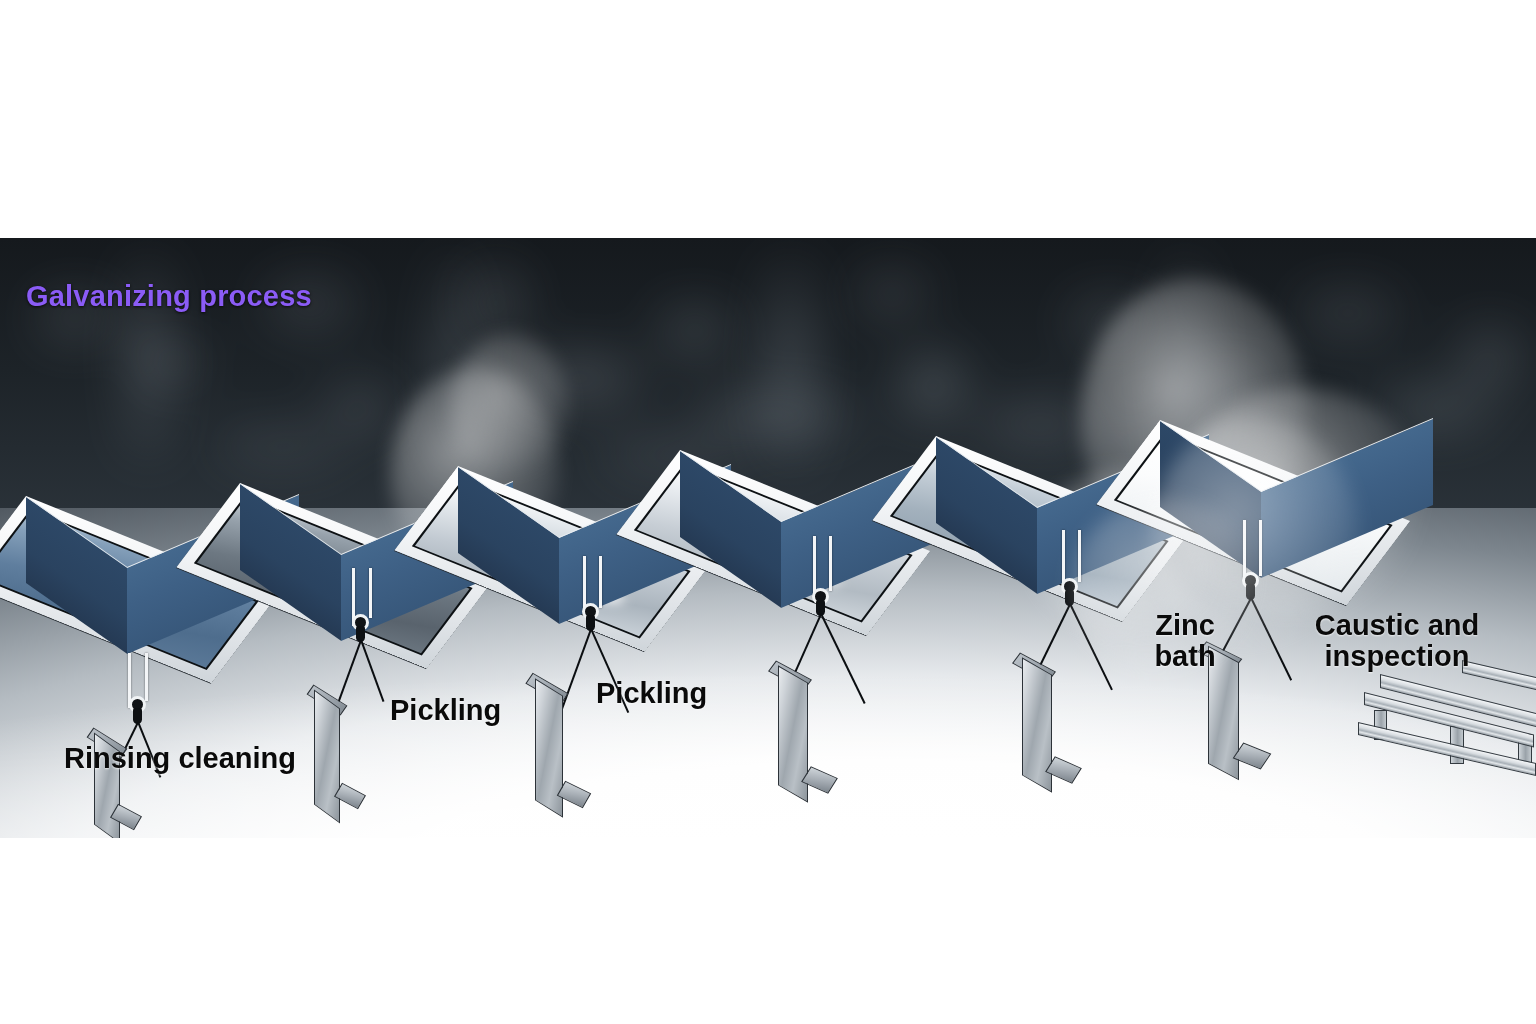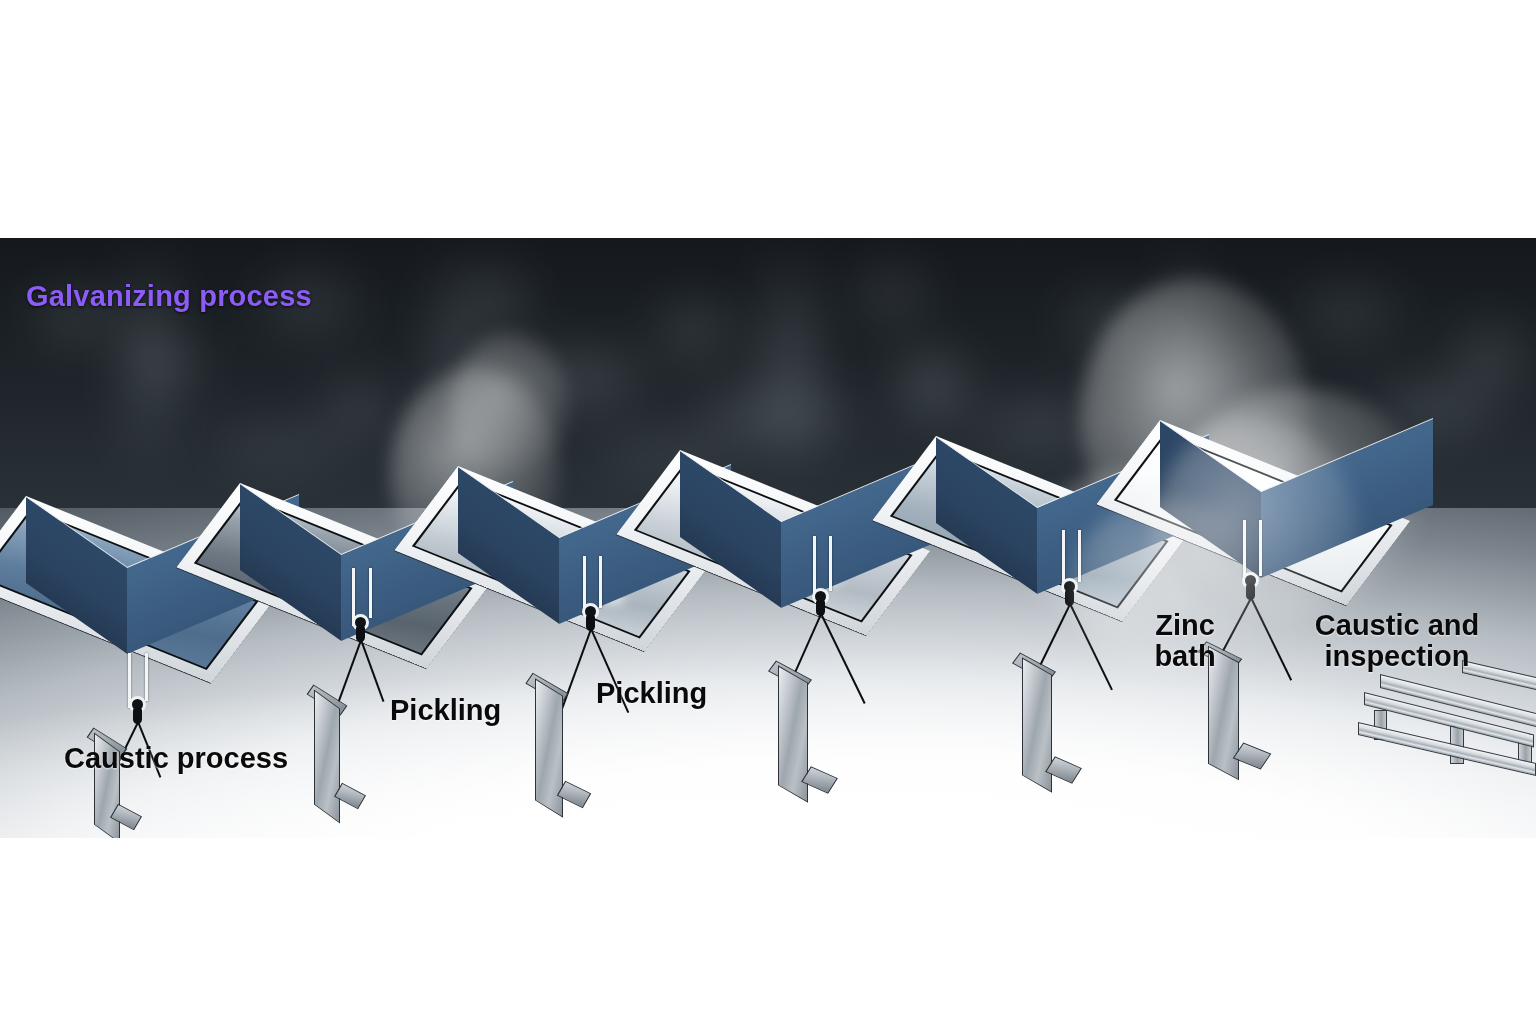--- a/index.html
+++ b/index.html
@@ -353,21 +353,21 @@
       <div class="bar" style="left:6px;top:32px;width:170px;height:13px;transform:skewY(14deg);"></div>
       <div class="bar" style="left:22px;top:14px;width:165px;height:14px;transform:skewY(14deg);"></div>
       <div class="bar" style="left:0px;top:62px;width:178px;height:13px;transform:skewY(13deg);"></div>
       <div class="bar" style="left:104px;top:0px;width:82px;height:13px;transform:skewY(13deg);"></div>
     </div>
 
     <div id="title" style="left:26px;top:42px;font-size:29px;">Galvanizing process</div>
 
   </div>
 
-  <div class="step-label" style="left:64px;top:743px;width:290px;font-size:29px;text-align:left;">Caustic process</div>
+  <div class="step-label" style="left:64px;top:743px;width:290px;font-size:29px;text-align:left;">Rinsing cleaning</div>
 
   <div class="step-label" style="left:390px;top:695px;width:200px;font-size:29px;text-align:left;">Pickling</div>
 
   <div class="step-label" style="left:596px;top:678px;width:200px;font-size:29px;text-align:left;">Pickling</div>
 
 
   <div class="step-label" style="left:1090px;top:610px;width:190px;font-size:29px;text-align:center;">Zinc
 bath</div>
 
   <div class="step-label" style="left:1282px;top:610px;width:230px;font-size:29px;text-align:center;">Caustic and

